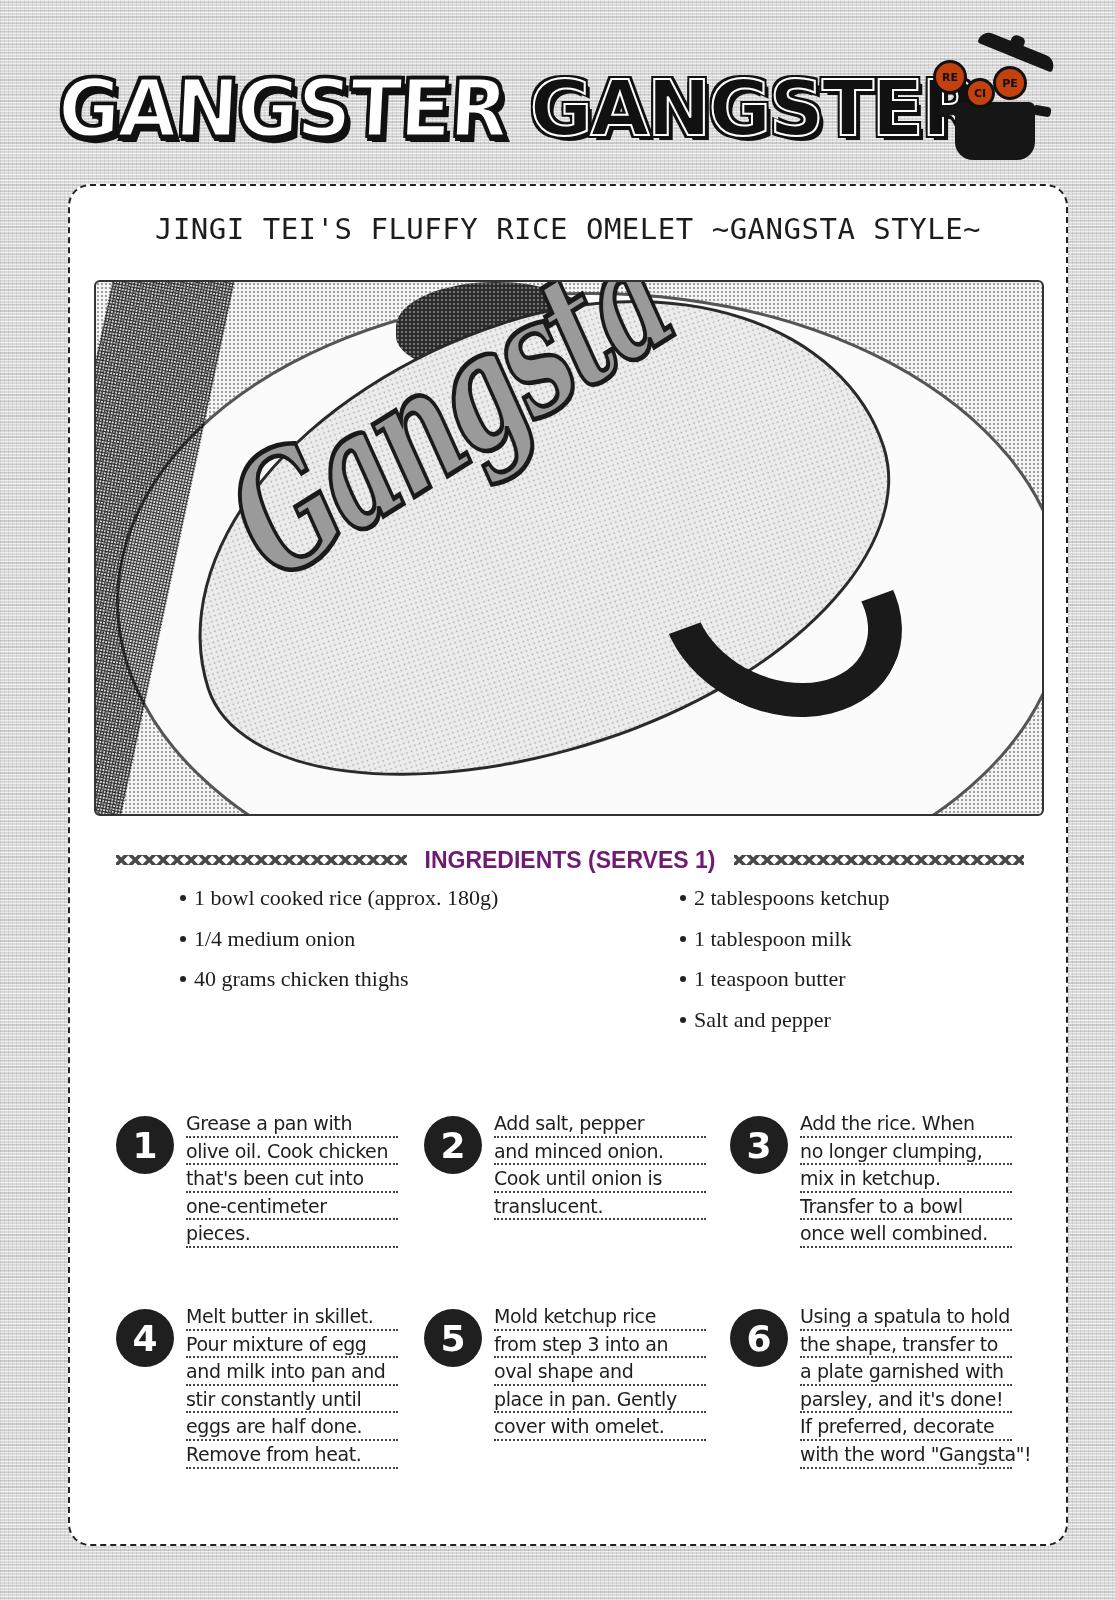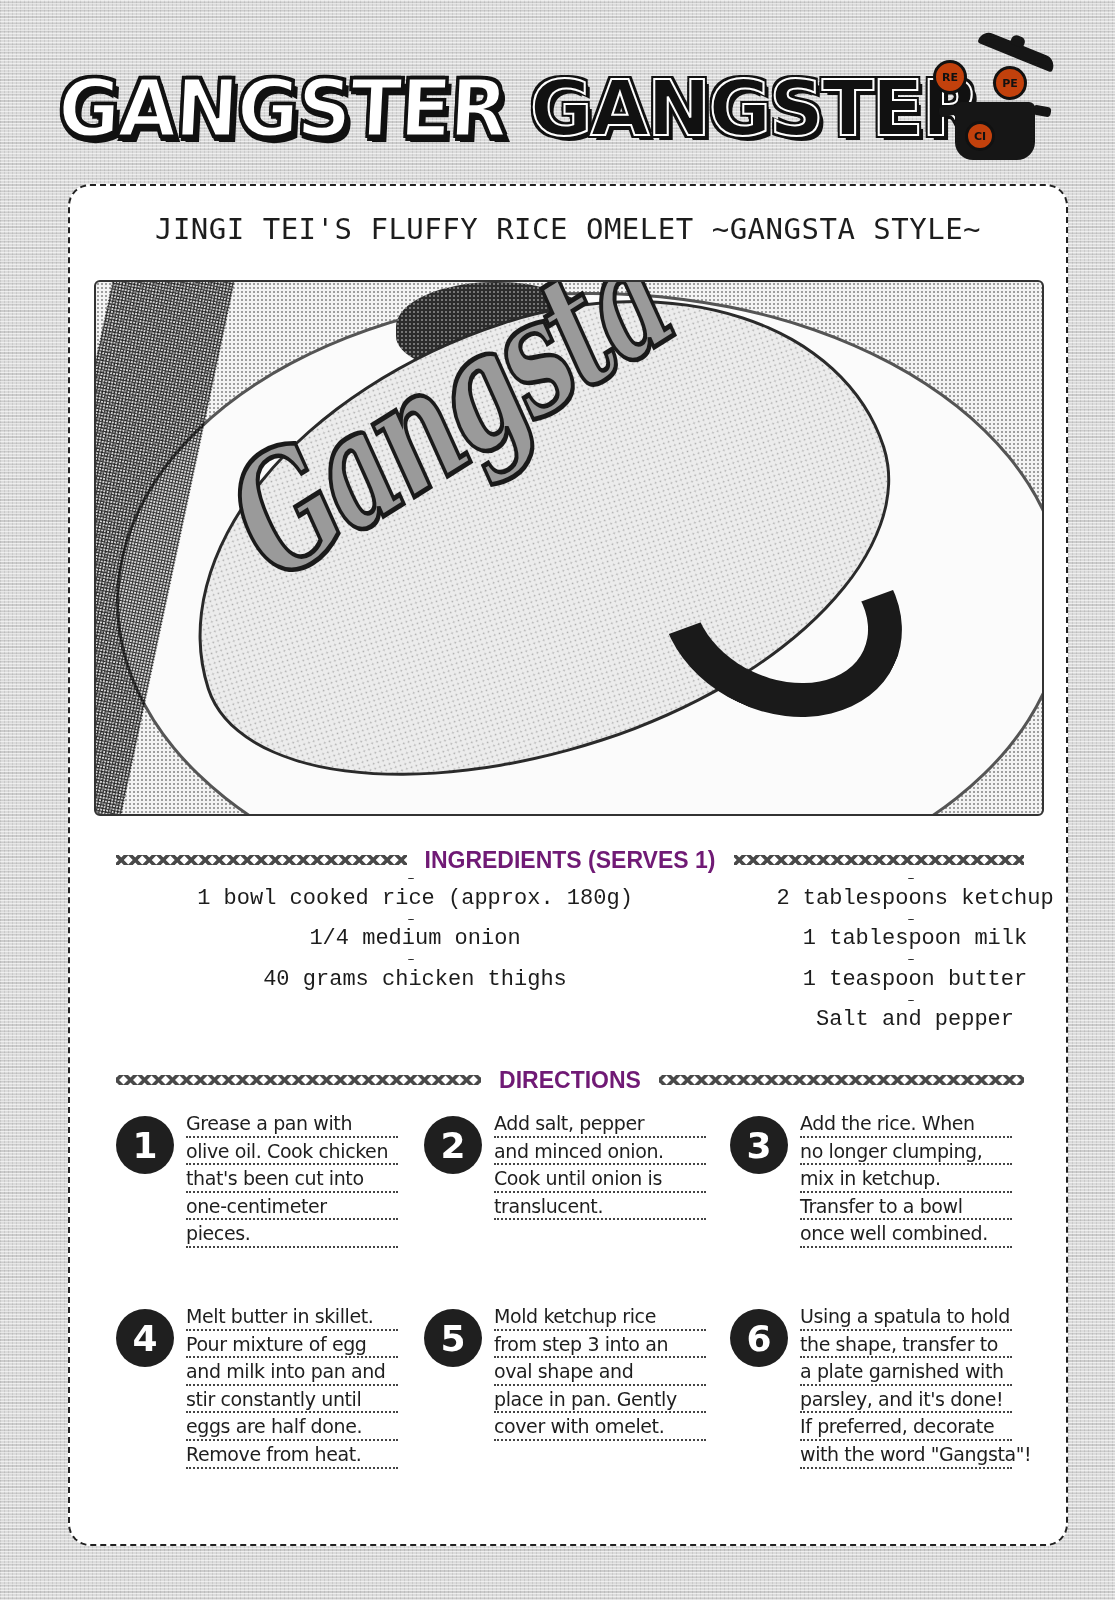--- a/index.html
+++ b/index.html
@@ -60,21 +60,21 @@
   .pot-knob {
     position: absolute; left: 78px; top: 0px; width: 14px; height: 10px; background: #161616; border-radius: 5px 5px 1px 1px; transform: rotate(22deg);
   }
   .recipe-bubble {
     position: absolute; width: 30px; height: 30px; border-radius: 50%;
     background: #c2410c; border: 3px solid #111;
     font-family: "DejaVu Sans", sans-serif; font-weight: bold; font-size: 11px;
     display: flex; align-items: center; justify-content: center; color: #111;
   }
   .rb-re { left: 0px; top: 24px; width: 34px; height: 34px; }
-  .rb-ci { left: 32px; top: 42px; width: 30px; height: 30px; margin-top: 43px; }
+  .rb-ci { left: 32px; top: 42px; width: 30px; height: 30px; }
   .rb-pe { left: 60px; top: 30px; width: 34px; height: 34px; }
 
   
   .card {
     position: absolute; left: 68px; top: 184px; width: 1000px; height: 1362px;
     background: #ffffff;
     border: 2px dashed #222;
     border-radius: 22px;
   }
   .dish-title {
@@ -158,23 +158,23 @@
 
   
   .ingredients {
     position: absolute; left: 110px; top: 692px; width: 800px; height: 170px;
   }
   .ing-col { position: absolute; top: 0; width: 470px; }
   .ing-col.left { left: 0; }
   .ing-col.right { left: 500px; }
   .ing-item {
     height: 40.5px; line-height: 40px;
-    font-family: Liberation Mono, monospace;
+    font-family: Liberation Serif, serif;
     font-size: 22px; color: #1c1c1c; white-space: nowrap;
-    display: flex; align-items: center; flex-direction: column;
+    display: flex; align-items: center;
   }
   .bullet { display: inline-block; width: 6px; height: 6px; border-radius: 50%; background: #222; margin-right: 8px; }
 
   
   .step {
     position: absolute; width: 290px;
   }
   .step-num {
     position: absolute; left: 0; top: 6px; width: 58px; height: 58px;
     border-radius: 50%; background: #1f1f1f; color: #fff;
@@ -260,25 +260,20 @@
           <span class="bullet"></span>
           <span>1 teaspoon butter</span>
         </div>
       <div class="ing-item">
           <span class="bullet"></span>
           <span>Salt and pepper</span>
         </div>
     </div>
   </div>
 
-  <div class="section-head sec-directions">
-    <div class="diamond-rule"></div>
-    <div class="section-label">DIRECTIONS</div>
-    <div class="diamond-rule"></div>
-  </div>
 
   <div class="step s1">
     <div class="step-num">1</div>
     <div class="step-text">
       <div class="step-line">Grease a pan with</div>
       <div class="step-line">olive oil. Cook chicken</div>
       <div class="step-line">that's been cut into</div>
       <div class="step-line">one-centimeter</div>
       <div class="step-line">pieces.</div>
     </div>

